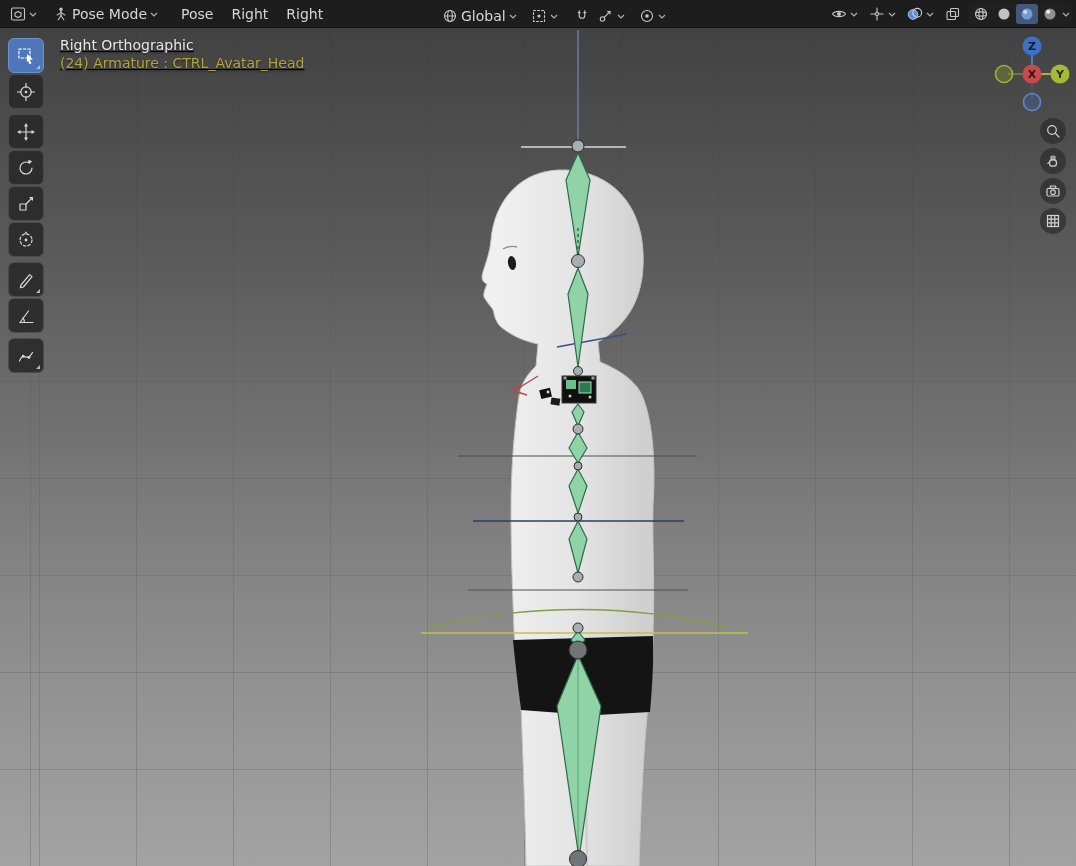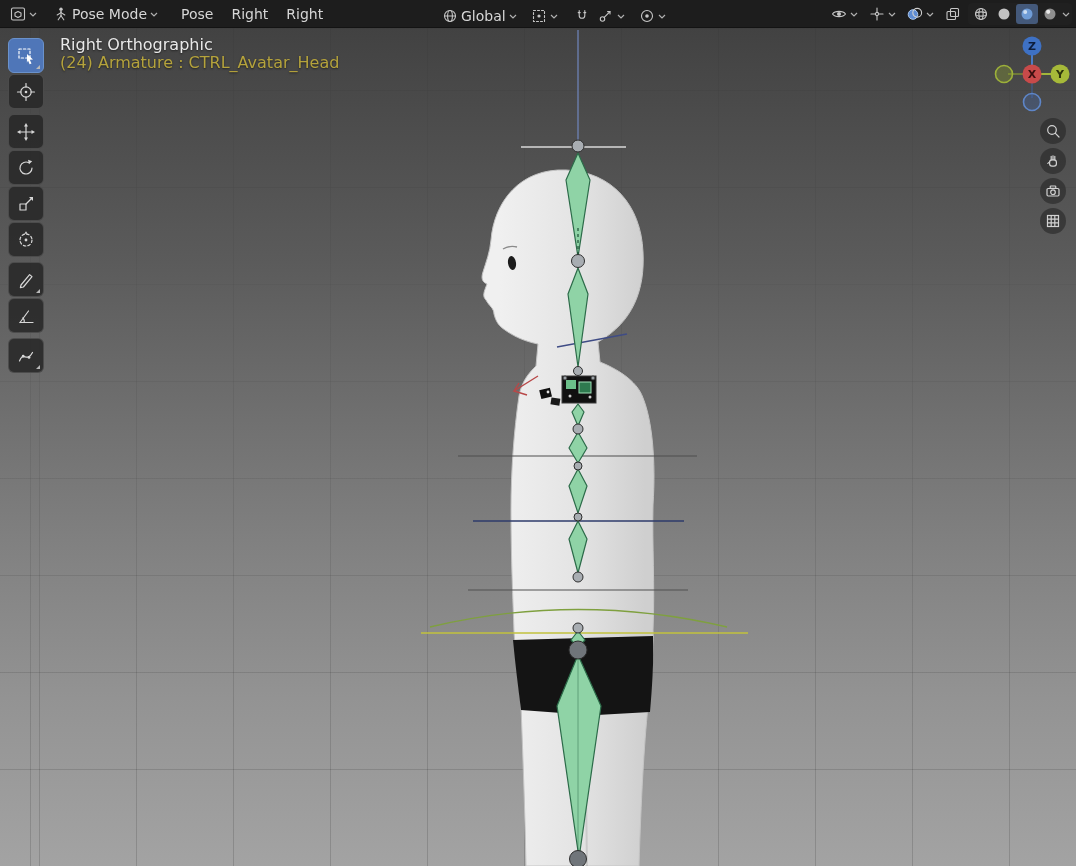--- a/index.html
+++ b/index.html
@@ -38,22 +38,22 @@
       repeating-linear-gradient(to right, rgba(25,25,25,.17) 0 1px, transparent 1px 97px),
       repeating-linear-gradient(to bottom, rgba(25,25,25,.17) 0 1px, transparent 1px 97px);
     background-position: 39px 0, 0 62px;
     -webkit-mask-image:linear-gradient(to bottom, rgba(0,0,0,.28) 0%, rgba(0,0,0,.3) 30%, rgba(0,0,0,.55) 55%, rgba(0,0,0,.85) 80%, #000 100%);
     mask-image:linear-gradient(to bottom, rgba(0,0,0,.28) 0%, rgba(0,0,0,.3) 30%, rgba(0,0,0,.55) 55%, rgba(0,0,0,.85) 80%, #000 100%);
   }
   .scene { position:absolute; top:0; left:0; z-index:2; }
 
   
   .overlay-text {
-    position:absolute; left:60px; top:36px; z-index:5; font-size:16px;
-    line-height:18px; text-shadow:0 1px 2px rgba(0,0,0,.55);
+    position:absolute; left:60px; top:36px; z-index:5; font-size:14px;
+    line-height:18px; text-shadow:0 1px 2px rgba(0,0,0,.55);text-decoration:underline;
   }
   .view-label   { color:#e9e9e9; }
   .object-label { color:#b5a33c; }
   .scale-label  { color:#d4d4d4; }
 
   
   .toolbar { position:absolute; left:8px; top:38px; z-index:6; display:flex; flex-direction:column; }
   .tgroup  { display:flex; flex-direction:column; gap:1px; margin-bottom:5px; }
   .tool {
     width:36px; height:35px; border-radius:6px; position:relative;

